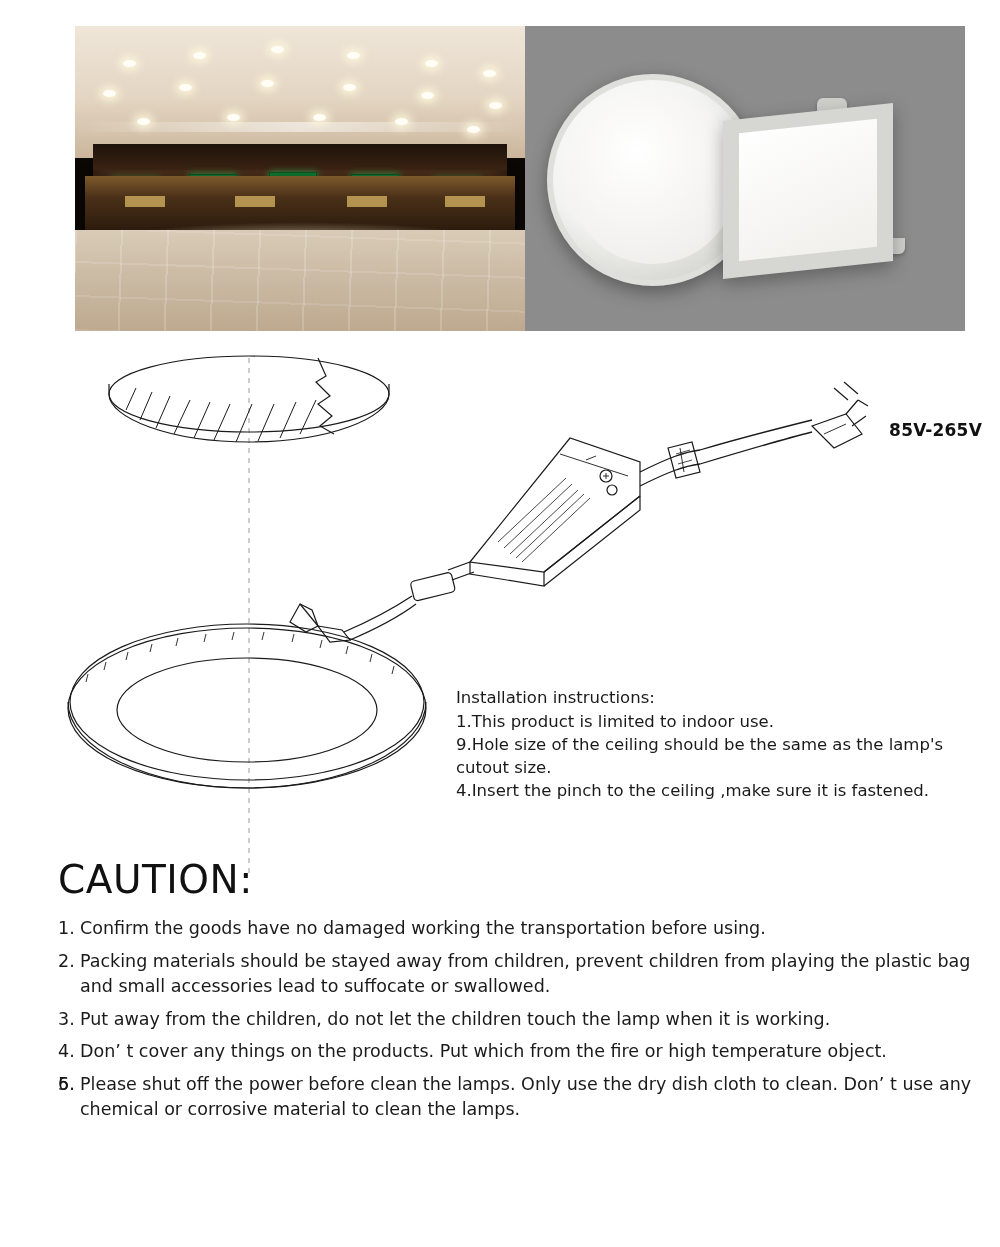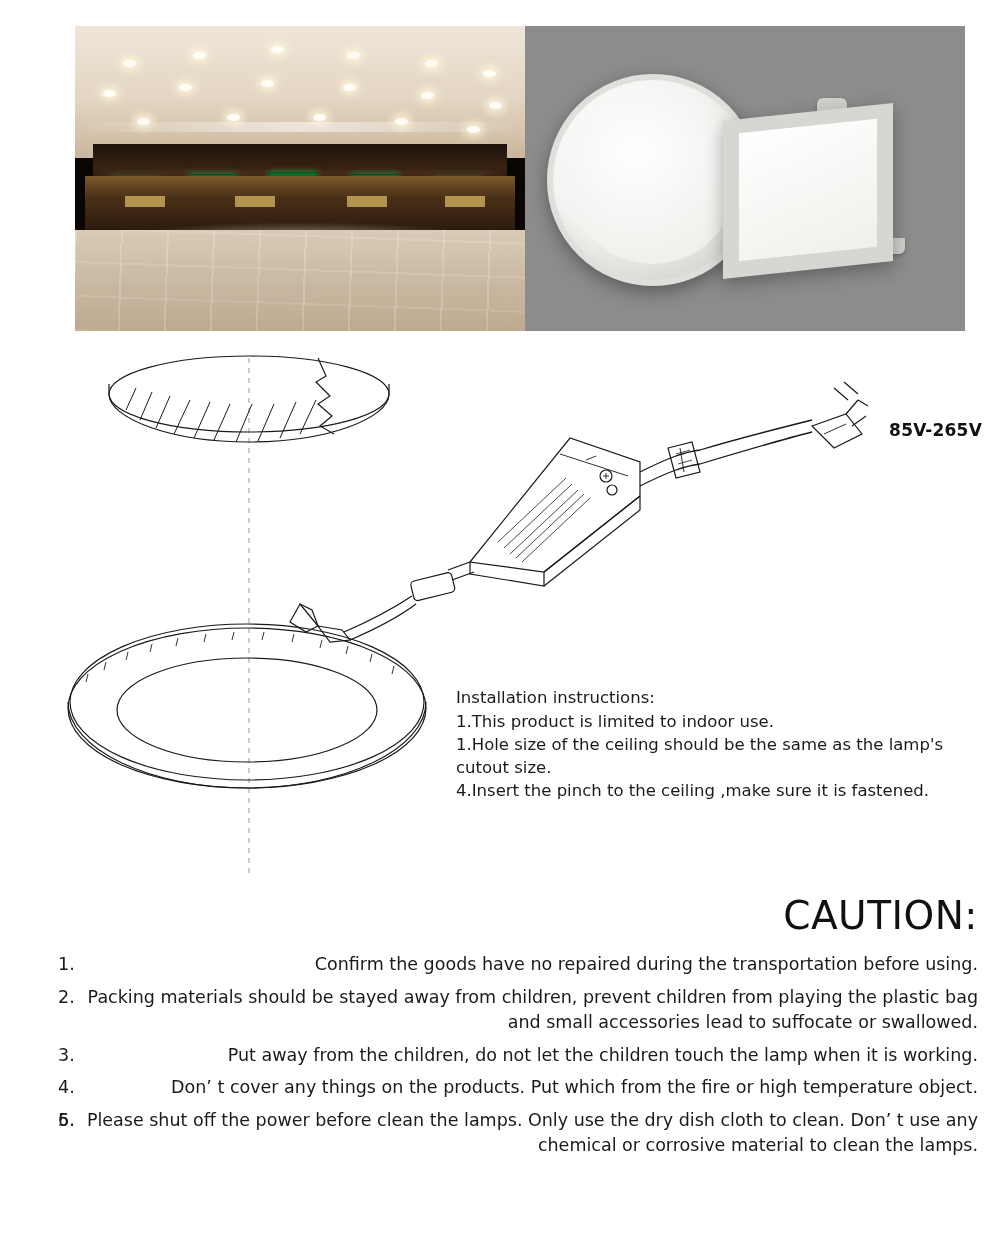--- a/index.html
+++ b/index.html
@@ -183,23 +183,22 @@
     line-height: 23px;
     color: #1a1a1a;
     margin-top: 20px;
   }
   .install .head { margin-bottom: 1px; }
 
   
   .caution {
     position: absolute;
     left: 58px;
-    top: 893px;
+    top: 857px;
     width: 920px;
-    text-align: right;
   }
   .caution h1 {
     font-weight: normal;
     font-size: 39px;
     margin: 0 0 14px 0;
     letter-spacing: .5px;
     color: #111;
   }
   .caution ol {
     margin: 0;
@@ -378,30 +377,30 @@
       <path d="M824 104 L846 94" stroke-width="0.9"></path>
     </g>
   </svg>
 </div>
 
 <div class="voltage-label">85V-265V</div>
 
 <div class="install">
   <div class="head">Installation instructions:</div>
   <div>1.This product is limited to indoor use.</div>
-  <div>1.Hole size of the ceiling should be the same as the lamp's cutout size.</div>
+  <div>9.Hole size of the ceiling should be the same as the lamp's cutout size.</div>
   <div>4.Insert the pinch to the ceiling ,make sure it is fastened.</div>
 </div>
 
 <div class="caution">
   <h1>CAUTION:</h1>
   <ol>
     <li>
       <span class="num">1.</span>
-      <span>Confirm the goods have no repaired during the transportation before using.</span>
+      <span>Confirm the goods have no damaged working the transportation before using.</span>
     </li>
     <li>
       <span class="num">2.</span>
       <span>Packing materials should be stayed away from children, prevent children from playing the plastic bag and  small accessories lead to suffocate or swallowed.</span>
     </li>
     <li>
       <span class="num">3.</span>
       <span>Put away from the children, do not let the children touch the lamp when it is  working.</span>
     </li>
     <li>

